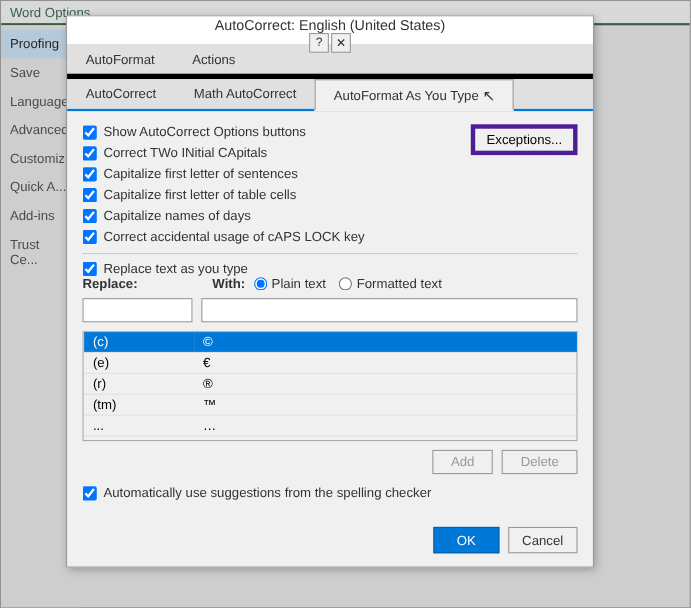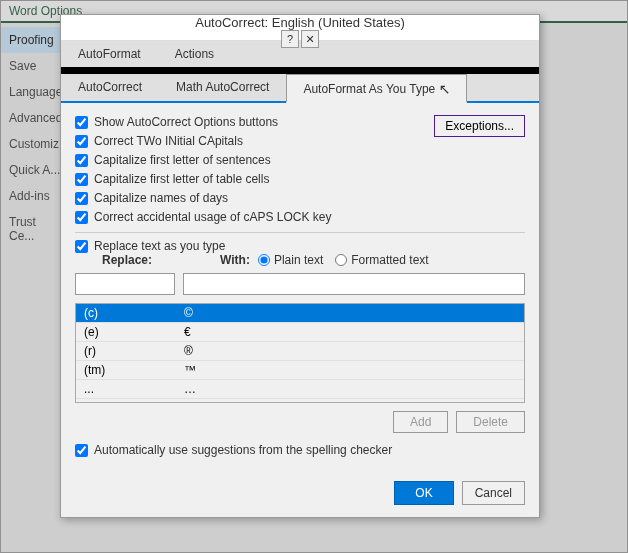--- a/index.html
+++ b/index.html
@@ -112,21 +112,21 @@
       justify-content: center;
       font-size: 11px;
       cursor: pointer;
       color: #333;
     }
 
     
     .tab-row-top {
       display: flex;
       background: #e0e0e0;
-      border-bottom: 7px solid #000000;
+      border-bottom: 5px solid #000000;
     }
 
     .tab-row-bottom {
       display: flex;
       background: #e0e0e0;
       border-bottom: 2px solid #0078d7;
     }
 
     .tab {
       padding: 5px 16px;
@@ -169,31 +169,30 @@
       margin-right: 6px;
       width: 13px;
       height: 13px;
     }
 
     .exceptions-btn {
       float: right;
       padding: 3px 10px;
       font-size: 12px;
       background: #f0f0f0;
-      border: 1px solid #4c1d95;
+      border: 4px solid #4c1d95;
       cursor: pointer;
       margin-left: 8px;
       text-align: center;
     }
 
     .replace-row {
       display: flex;
       align-items: center;
       margin-bottom: 6px;
-      margin-left: 27px;
     }
 
     .replace-label {
       font-size: 12px;
       color: #333;
       margin-right: 8px;
       font-weight: bold;
     }
 
     .with-label {

